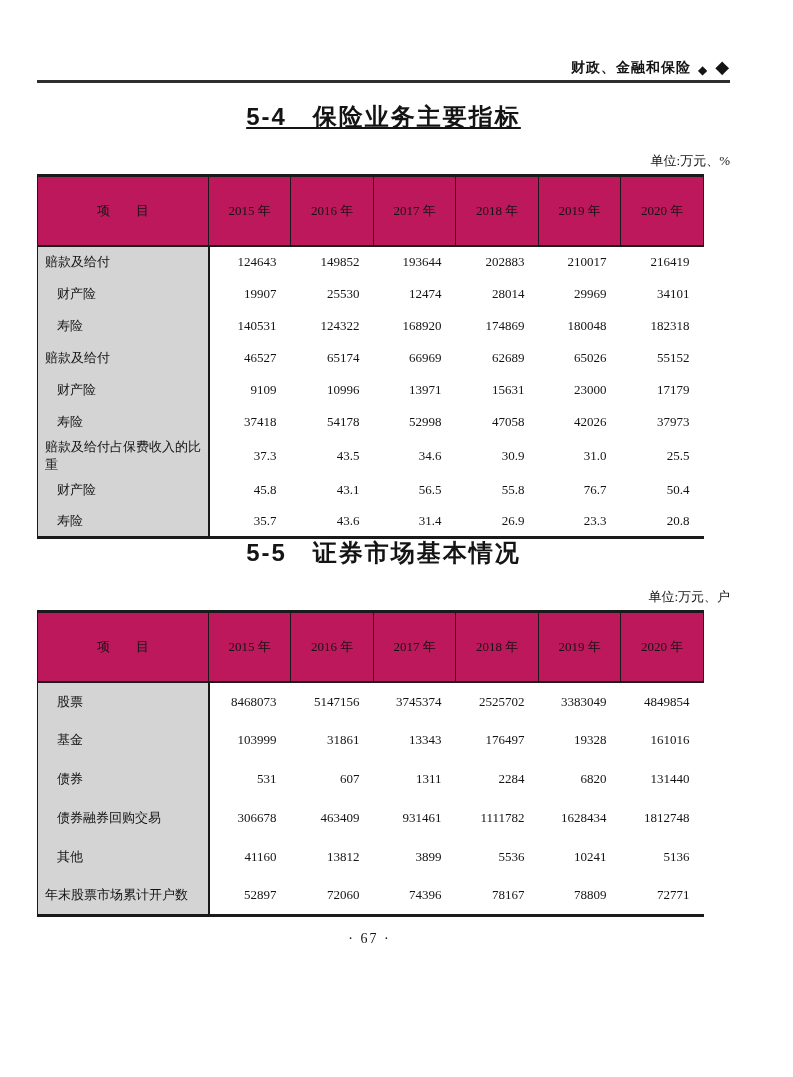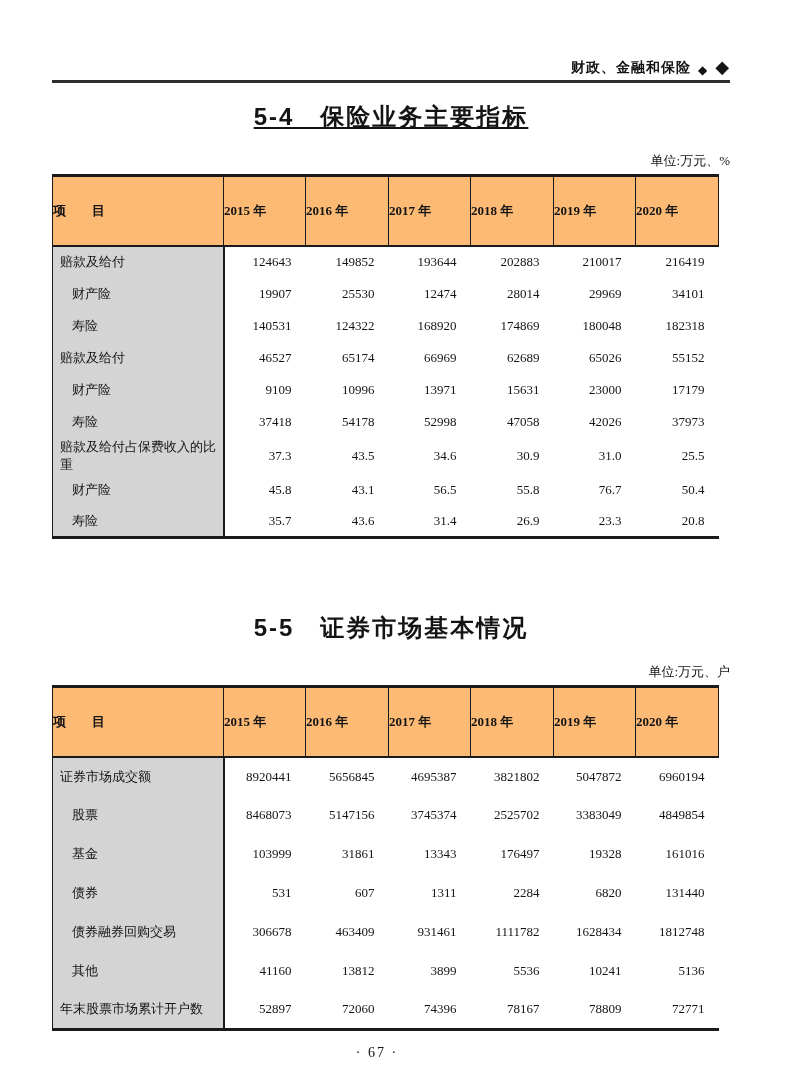--- a/index.html
+++ b/index.html
@@ -6,21 +6,21 @@
   html, body { background:#ffffff; }
   body {
     width:793px; height:1077px;
     font-family:"Liberation Serif","DejaVu Serif",serif;
     color:#141414;
     -webkit-font-smoothing:antialiased;
   }
   .page {
     position:relative;
     width:793px; height:1077px;
-    padding:58px 63px 0 52px;
+    padding:58px 63px 0 37px;
     overflow:hidden;
   }
 
   
   .page-header {
     display:flex; justify-content:flex-end; align-items:flex-end;
     gap:7px;
     padding-bottom:4px;
     border-bottom:3px solid #2e2e2e;
     font-family:"Liberation Sans","DejaVu Sans",sans-serif;
@@ -32,45 +32,45 @@
   .diamond.large { font-size:18px; }
 
   
   .table-title {
     text-align:center;
     font-family:"Liberation Sans","DejaVu Sans",sans-serif;
     font-weight:bold; font-size:24px; letter-spacing:2px;
     line-height:28px;
   }
   .title-1 { margin-top:20px;text-decoration:underline; }
-  .title-2 { margin-top:75px; }
+  .title-2 { }
   .unit-label {
     margin-top:21px;
     text-align:right;
     font-size:13px; line-height:17px;
   }
 
   
   table {
     width:666px;
     border-collapse:collapse;
     table-layout:fixed;
     margin-top:5px;
     border-top:3px solid #1a1a1a;
     border-bottom:3px solid #1a1a1a;
   }
   thead th {
-    background:#fdba74;
+    background:#be185d;
     border-left:1px solid #1a1a1a;
     border-right:1px solid #1a1a1a;
     border-bottom:2px solid #1a1a1a;
     height:70px;
-    font-weight:bold;
+    font-weight:normal;
     font-size:13px;
-    text-align:left;
+    text-align:center;
     vertical-align:middle;
   }
   tbody td {
     font-size:13px;
     vertical-align:middle;
   }
   tbody td.label-cell {
     background:#d4d4d4;
     border-left:1px solid #1a1a1a;
     border-right:2px solid #1a1a1a;
@@ -233,29 +233,20 @@
           <th>2015 年</th>
           <th>2016 年</th>
           <th>2017 年</th>
           <th>2018 年</th>
           <th>2019 年</th>
           <th>2020 年</th>
         </tr>
       </thead>
     <tbody>
         <tr>
-          <td class="label-cell">证券市场成交额</td>
-          <td class="value-cell">8920441</td>
-          <td class="value-cell">5656845</td>
-          <td class="value-cell">4695387</td>
-          <td class="value-cell">3821802</td>
-          <td class="value-cell">5047872</td>
-          <td class="value-cell">6960194</td>
-        </tr>
-        <tr>
           <td class="label-cell indent">股票</td>
           <td class="value-cell">8468073</td>
           <td class="value-cell">5147156</td>
           <td class="value-cell">3745374</td>
           <td class="value-cell">2525702</td>
           <td class="value-cell">3383049</td>
           <td class="value-cell">4849854</td>
         </tr>
         <tr>
           <td class="label-cell indent">基金</td>

